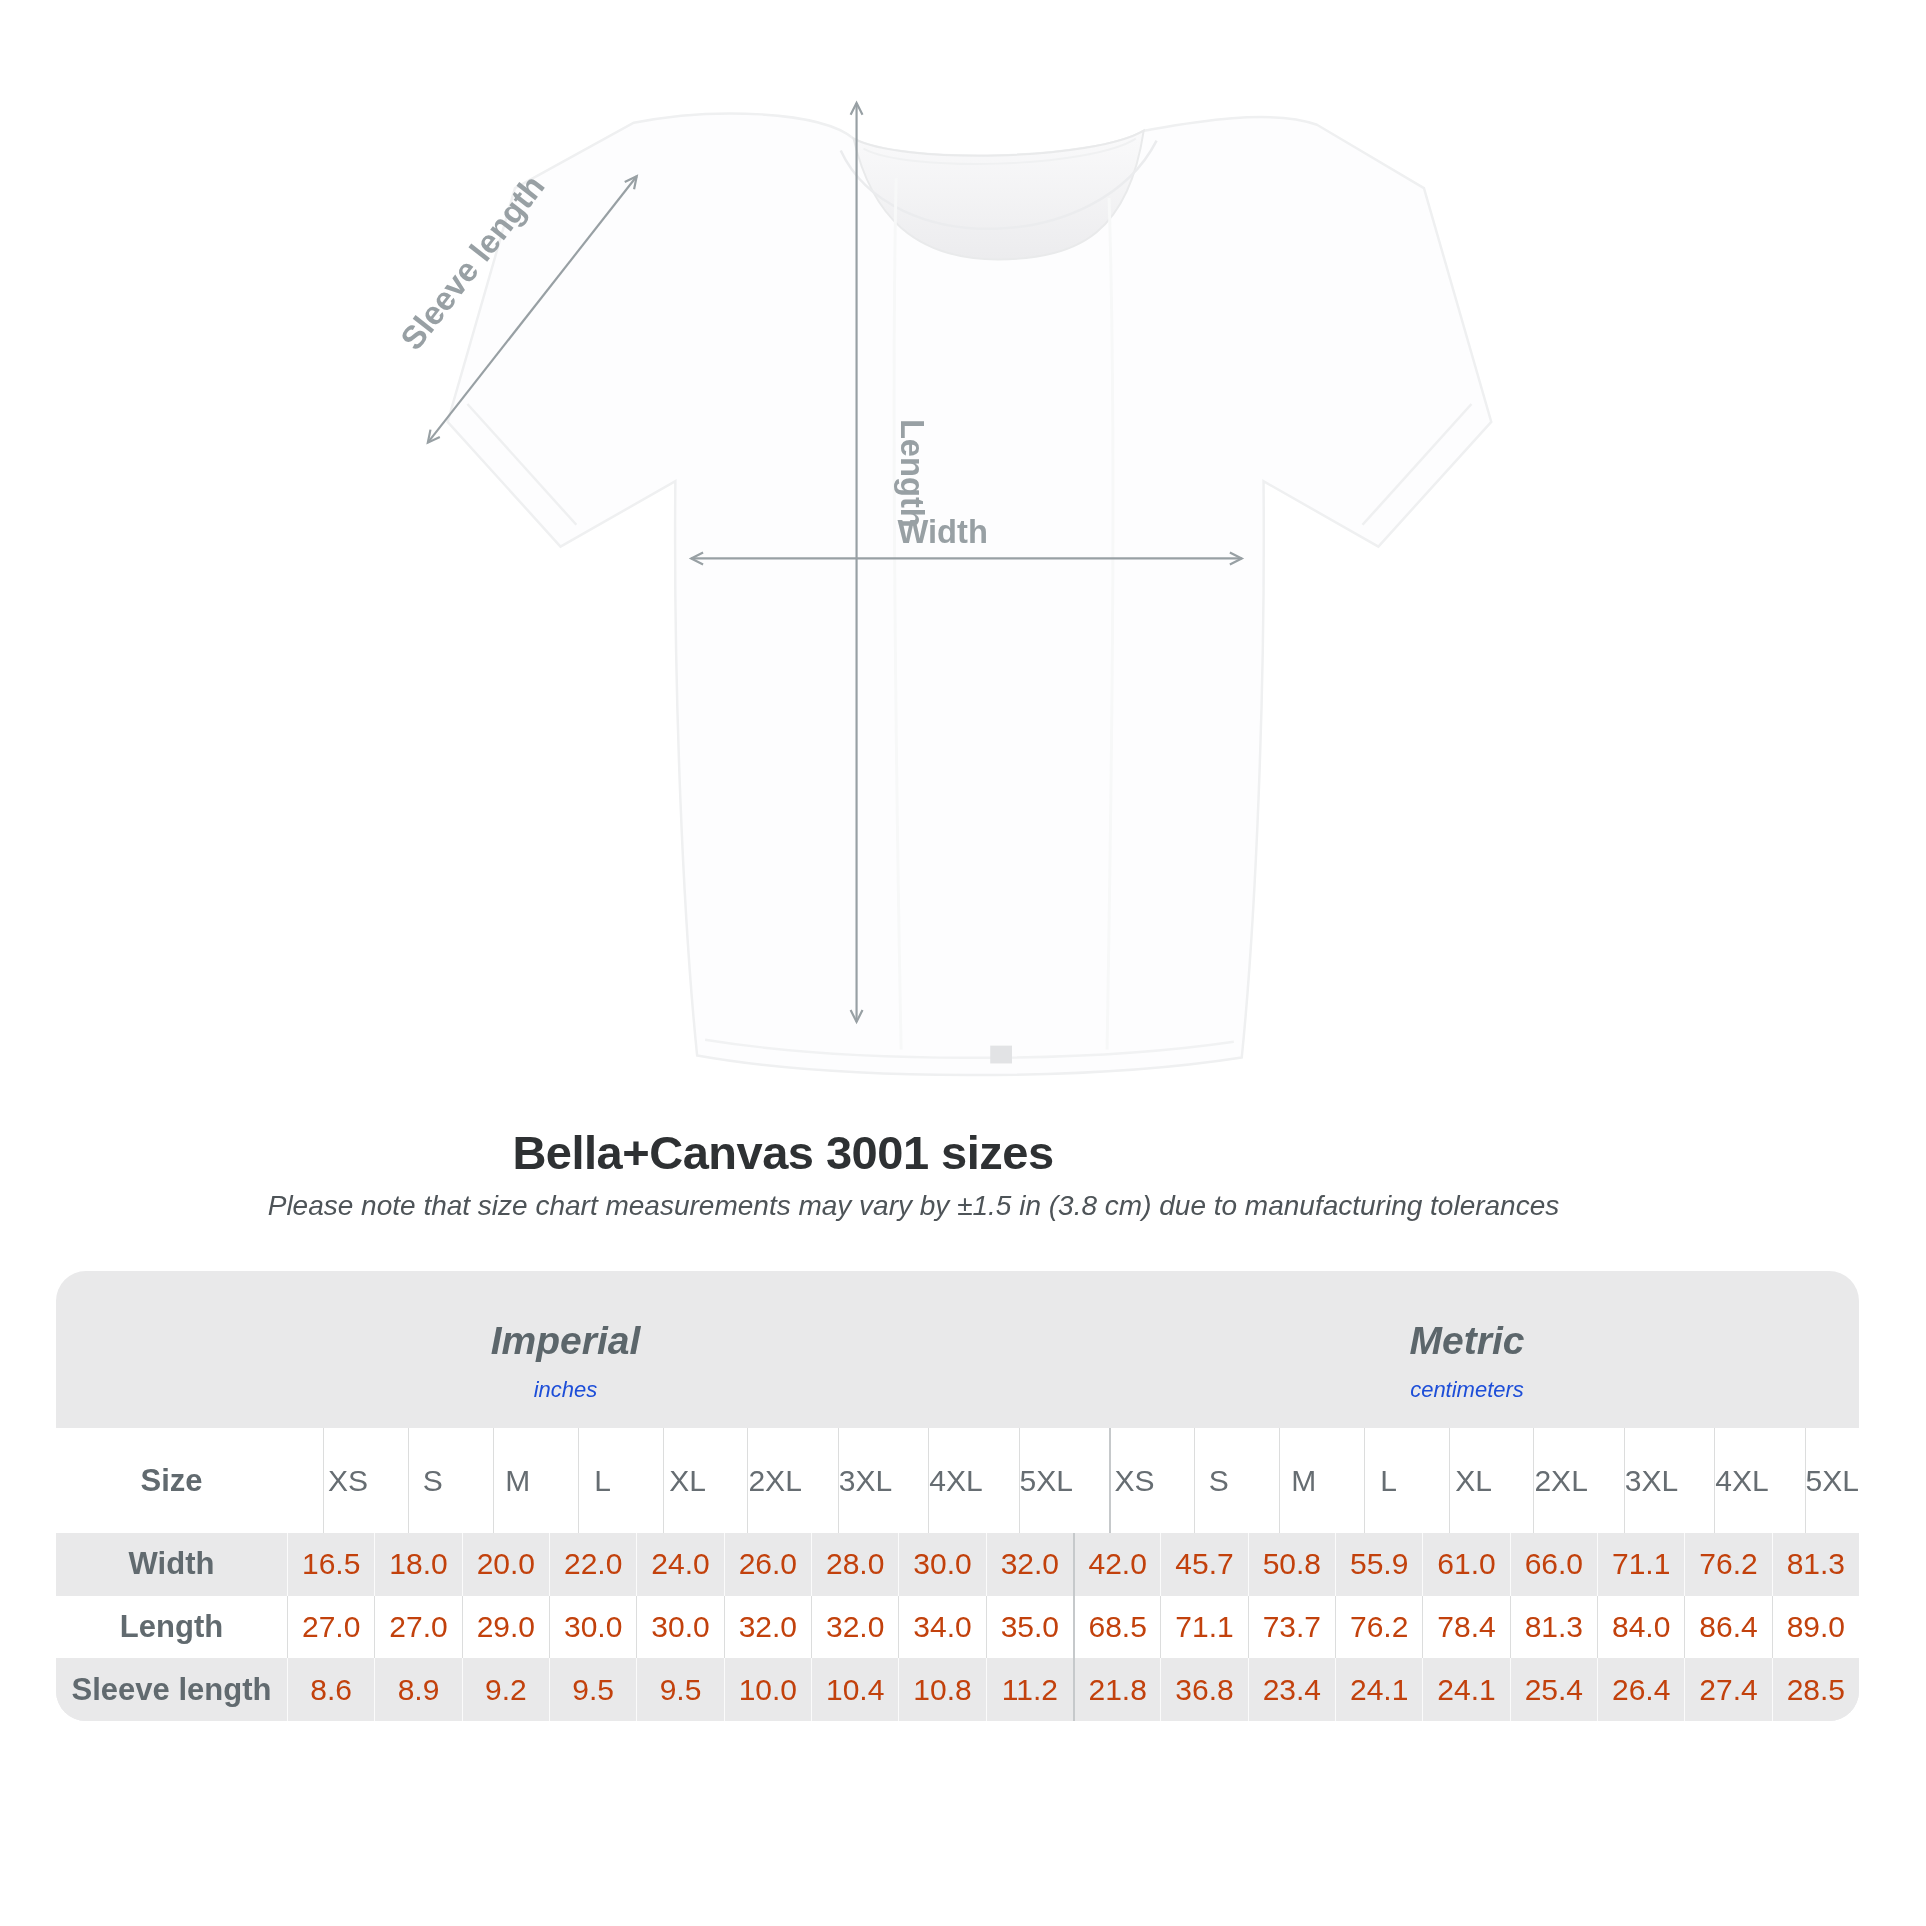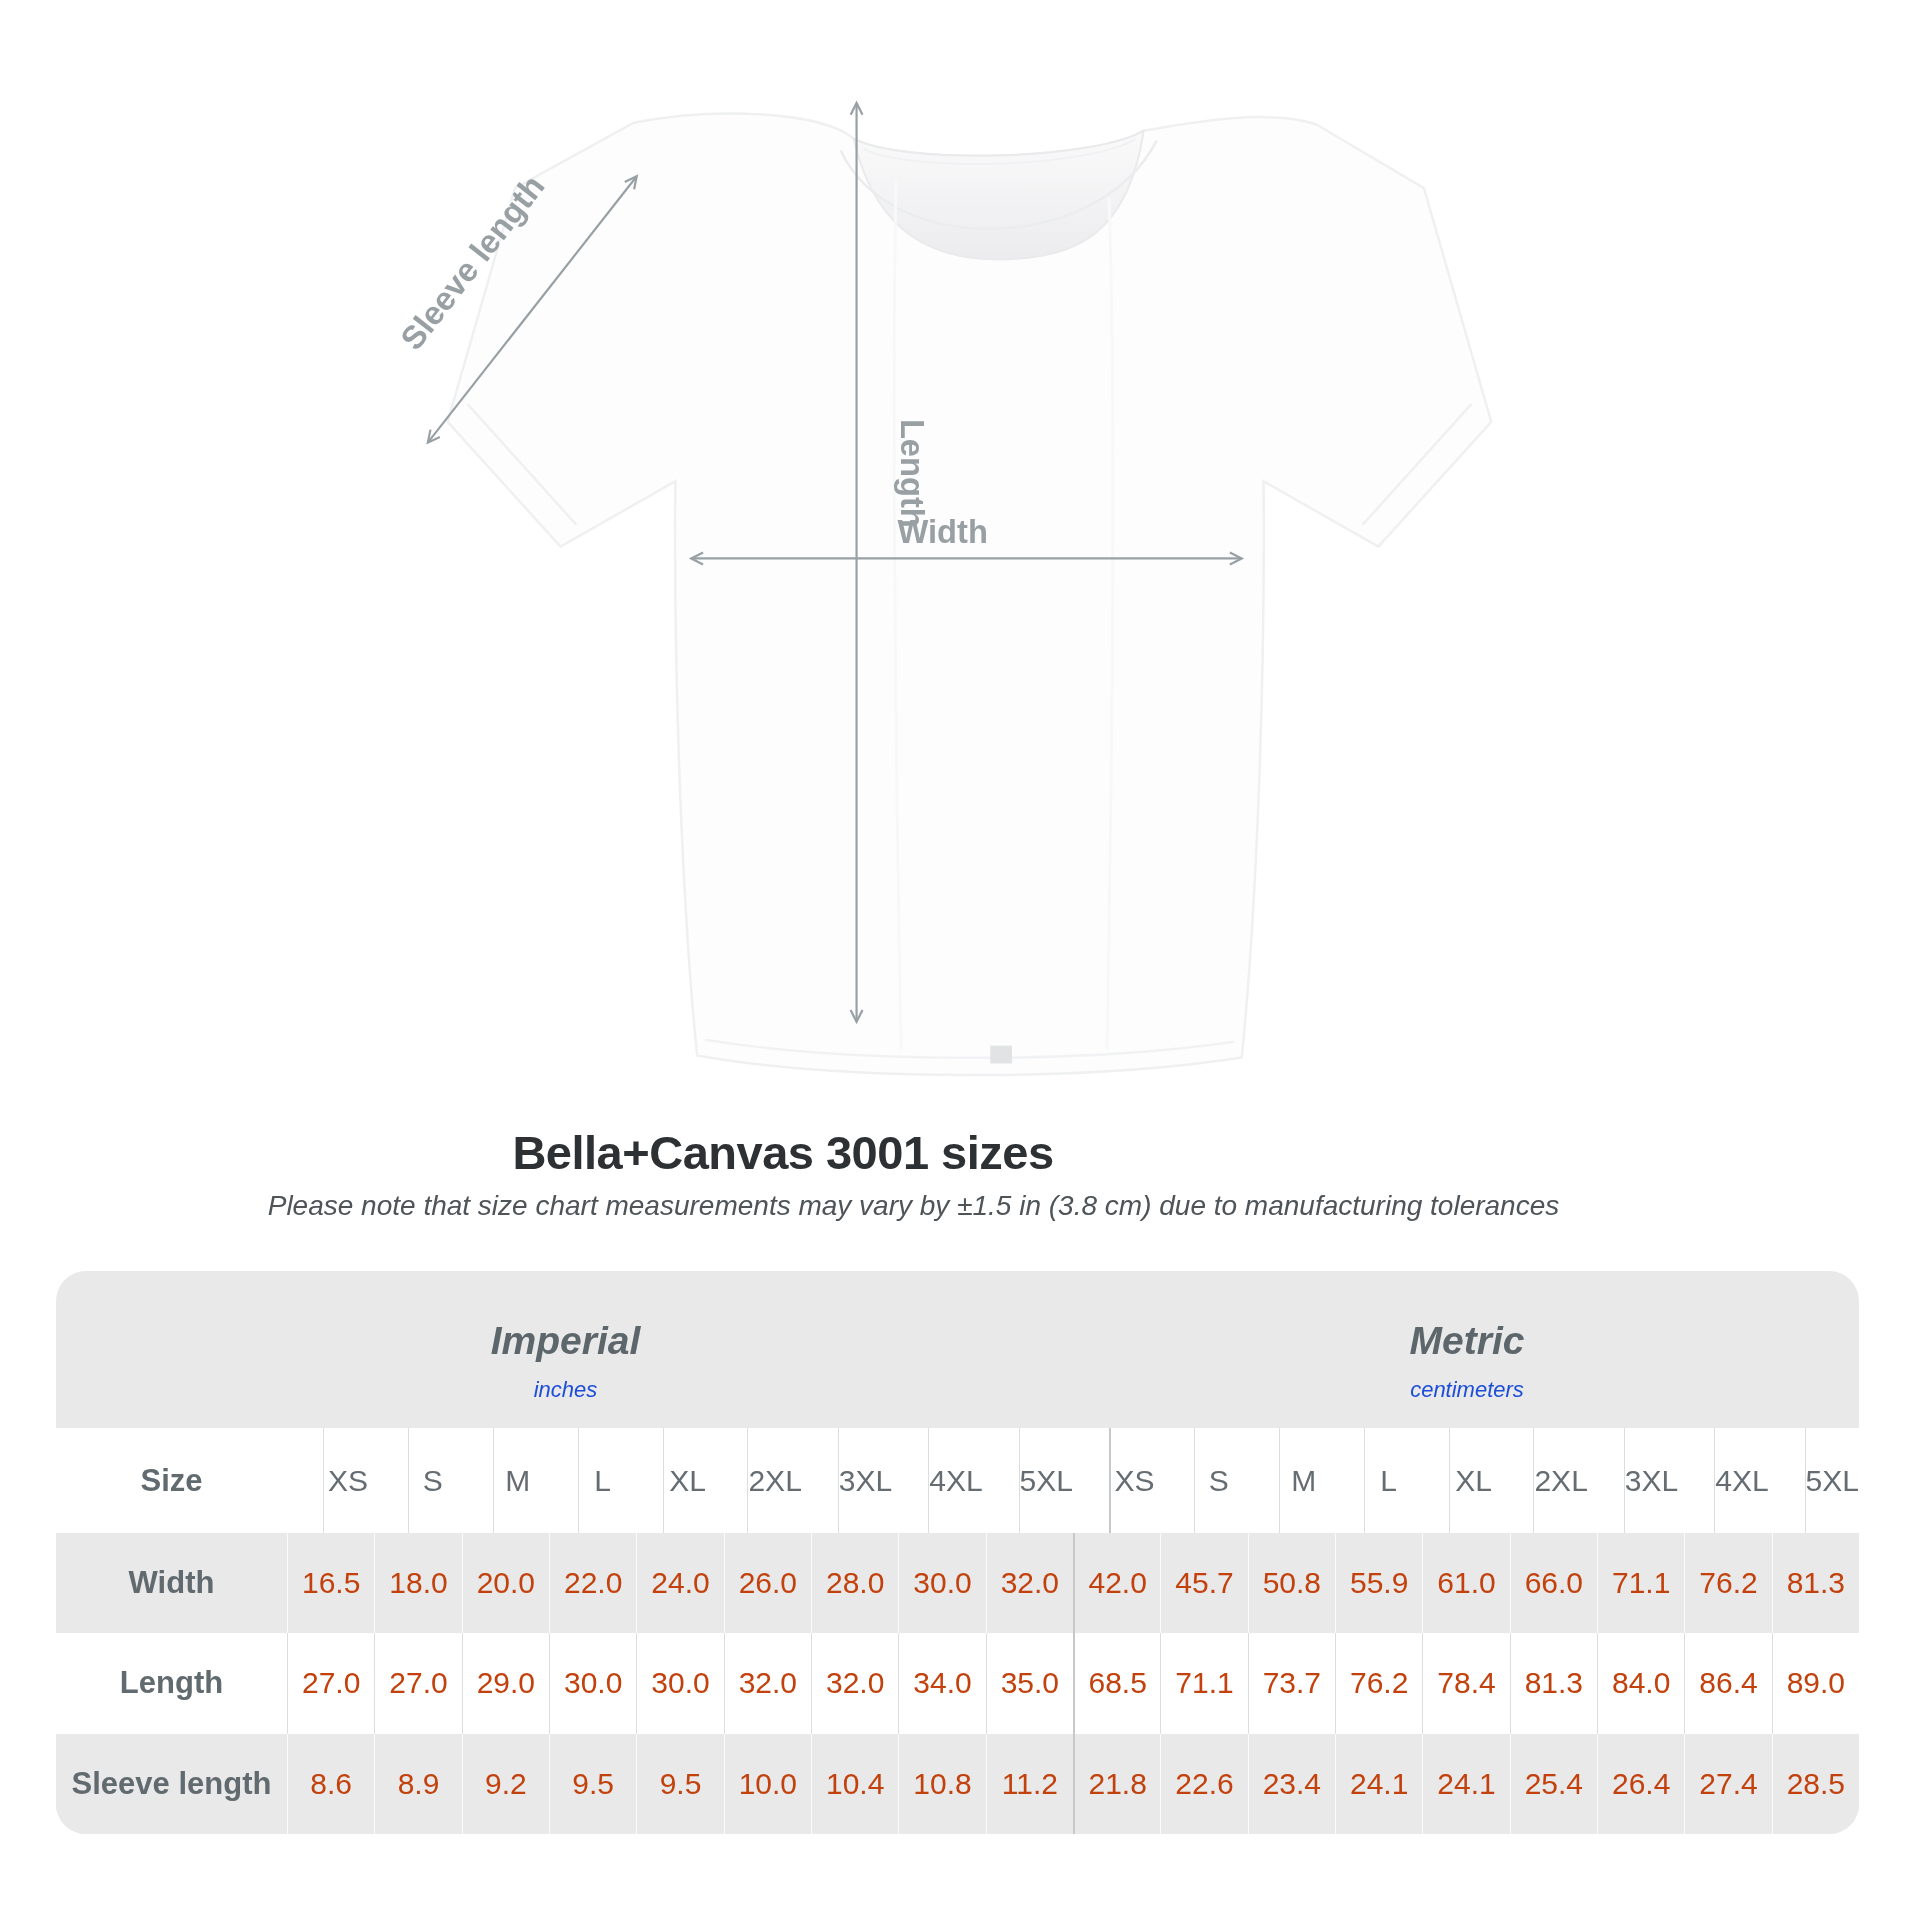--- a/index.html
+++ b/index.html
@@ -5,21 +5,21 @@
   html,body{margin:0;padding:0;background:#ffffff;}
   .page{position:relative;width:1927px;height:1927px;background:#ffffff;overflow:hidden;
         font-family:"Liberation Sans","DejaVu Sans",sans-serif;}
   .diagram-svg{position:absolute;left:0;top:0;width:1927px;height:1109px;}
 
   .chart-title{position:absolute;left:0;top:1125px;width:1566px;text-align:center;
         font-size:47px;font-weight:bold;color:#2e3133;letter-spacing:-0.5px;}
   .chart-subtitle{position:absolute;left:0;top:1190px;width:1827px;text-align:center;
         font-size:28px;font-style:italic;color:#4e5458;}
 
-  .panel{position:absolute;left:56px;top:1271px;width:1803px;height:563px;
+  .panel{position:absolute;left:56px;top:1271px;width:1803px;height:450px;
         background:#e9e9ea;border-radius:30px;overflow:hidden;
         display:flex;flex-direction:column;}
   .unit-row{height:157px;flex:none;display:grid;grid-template-columns:1019px 1fr;}
   .unit-group{display:flex;flex-direction:column;align-items:center;justify-content:center;
         gap:14px;padding-top:22px;}
   .unit-name{font-size:39px;font-weight:bold;font-style:italic;color:#5c666b;}
   .unit-sub{font-size:22px;font-style:italic;color:#1d4ed8;}
 
   .trow{display:grid;grid-template-columns:231px repeat(18,1fr);}
   .row-header{height:105px;flex:none;background:#ffffff;gap:36px;}
@@ -183,21 +183,21 @@
           <div class="cell val-cell">8.6</div>
           <div class="cell val-cell">8.9</div>
           <div class="cell val-cell">9.2</div>
           <div class="cell val-cell">9.5</div>
           <div class="cell val-cell">9.5</div>
           <div class="cell val-cell">10.0</div>
           <div class="cell val-cell">10.4</div>
           <div class="cell val-cell">10.8</div>
           <div class="cell val-cell">11.2</div>
           <div class="cell val-cell metric-start">21.8</div>
-          <div class="cell val-cell">22.6</div>
+          <div class="cell val-cell">36.8</div>
           <div class="cell val-cell">23.4</div>
           <div class="cell val-cell">24.1</div>
           <div class="cell val-cell">24.1</div>
           <div class="cell val-cell">25.4</div>
           <div class="cell val-cell">26.4</div>
           <div class="cell val-cell">27.4</div>
           <div class="cell val-cell">28.5</div>
         </div>
       </div>
   </div>

